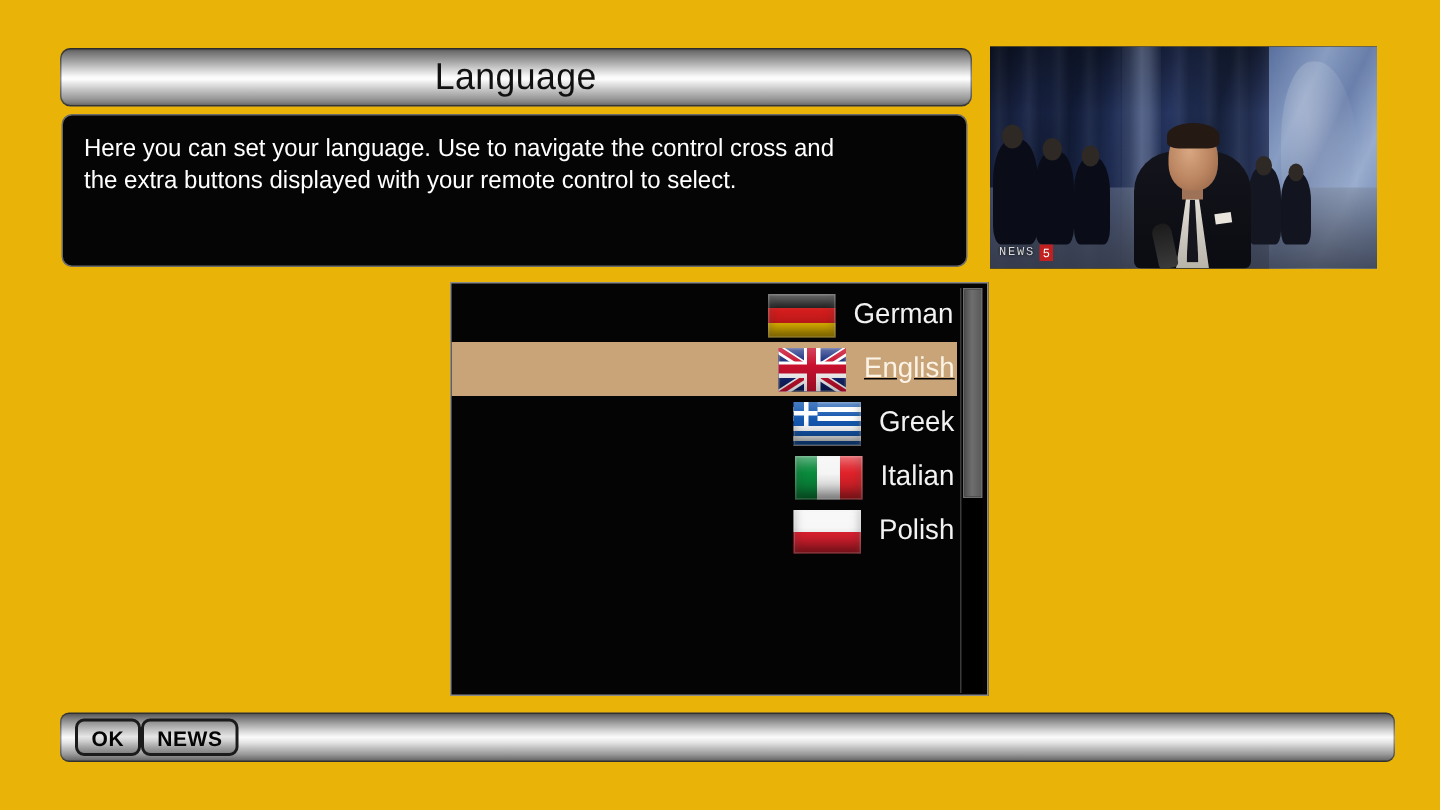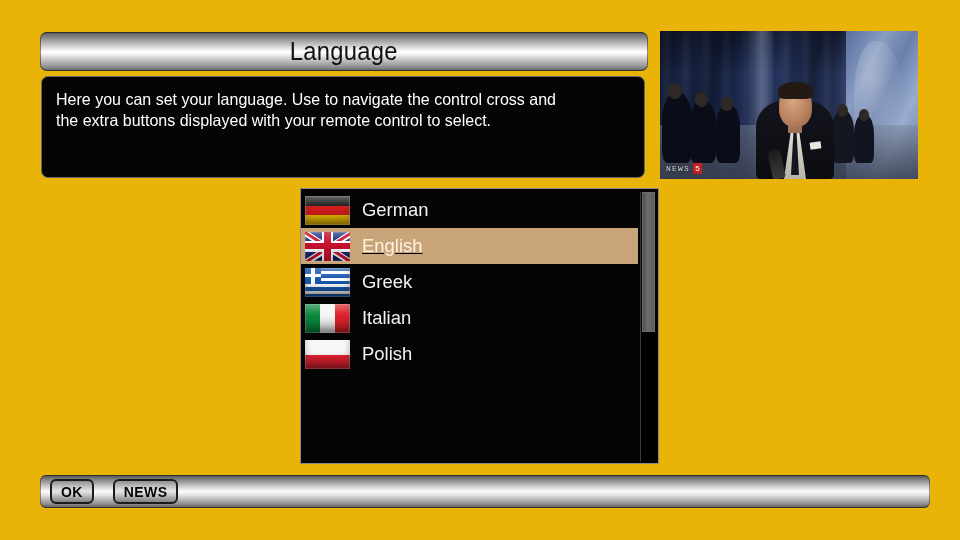--- a/index.html
+++ b/index.html
@@ -214,20 +214,21 @@
     position: absolute;
     left: 0; top: 3px;
     width: 337px;
   }
   .lang-row {
     display: flex;
     align-items: center;
     height: 36px;
     padding-left: 4px;
     box-sizing: border-box;
+    justify-content: flex-end;
   }
   .lang-row.selected {
     background: #c9a478;
     text-decoration: underline;
   }
   .flag {
     width: 45px;
     height: 29px;
     margin-right: 12px;
     flex: 0 0 auto;
@@ -333,21 +334,21 @@
         #fbfbfb 50%,
         #e6e6e6 60%,
         #c0c0c0 72%,
         #9b9b9b 84%,
         #6f6f6f 95%,
         #4a4a4a 100%);
     box-shadow: inset 0 0 0 1px rgba(0,0,0,0.4);
     display: flex;
     align-items: center;
     padding-left: 10px;
-    gap: 19px;
+    gap: 0;
   }
   .bar-btn {
     height: 25px;
     min-width: 38px;
     padding: 0 9px;
     border-radius: 6px;
     border: 2px solid #1b1b1b;
     box-sizing: border-box;
     background: linear-gradient(to bottom,
         #8f8f8f 0%, #b9b9b9 22%, #e6e6e6 48%, #cfcfcf 62%, #a2a2a2 82%, #818181 100%);

